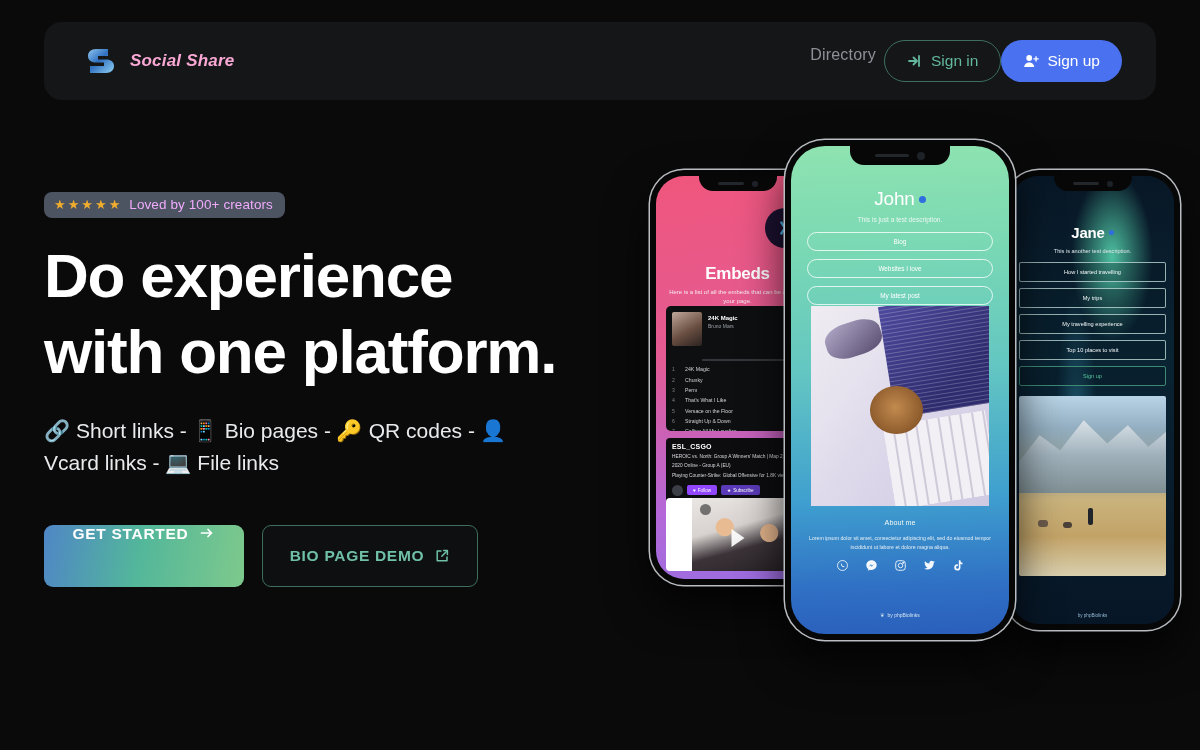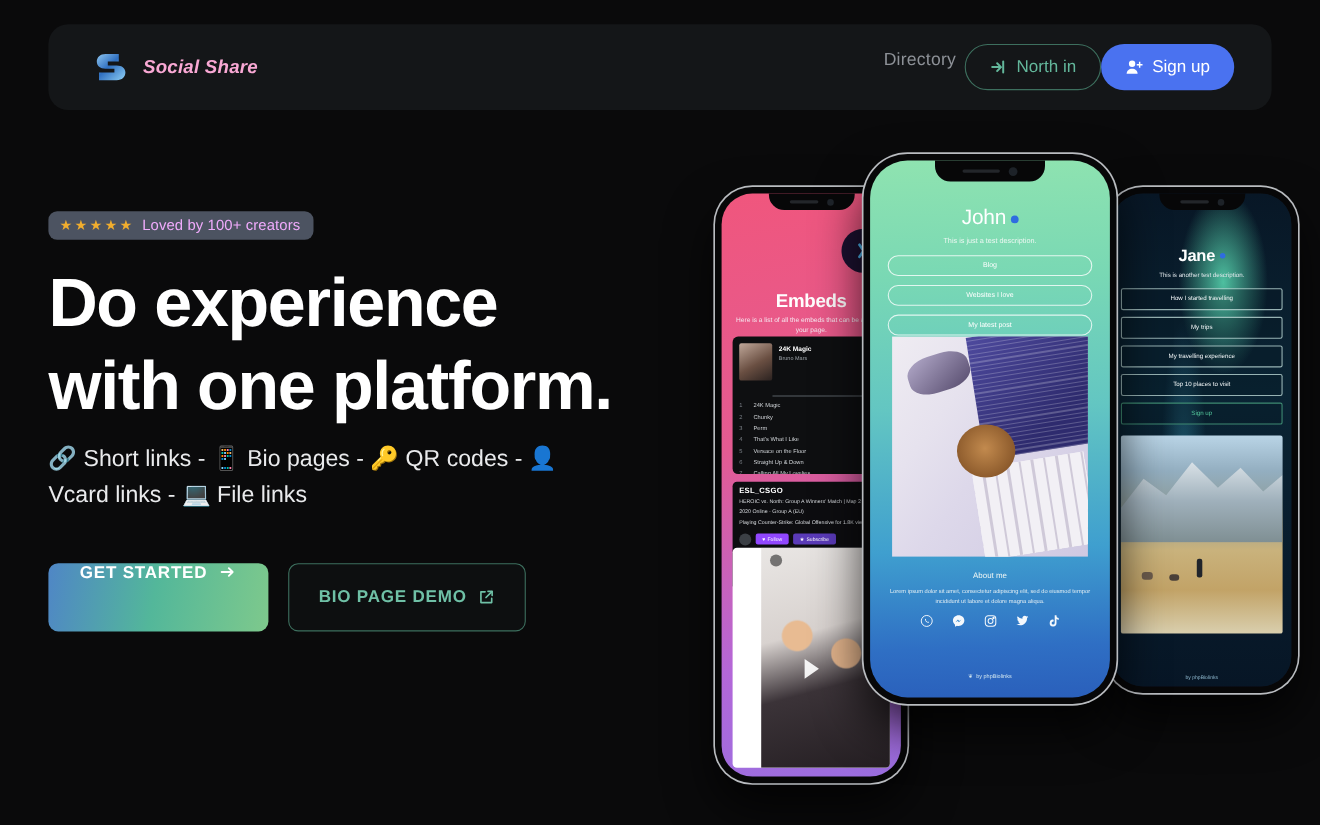--- a/index.html
+++ b/index.html
@@ -52,21 +52,21 @@
   .stars{ display:flex; gap:2px; margin-right:5px; }
   .star{ color:#f0ad2e; font-size:13px; line-height:1; }
   .badge-text{ font-size:13.5px; color:#f0abfc; font-weight:normal; letter-spacing:.1px;}
 
   .headline{
     margin-top:20px;
     font-size:62px; line-height:1.22; font-weight:bold;
     letter-spacing:-1.2px; color:#ffffff;
   }
   .subhead{
-    margin-top:13px; width:520px;
+    margin-top:26px; width:520px;
     font-size:21px; line-height:1.52; color:#e9eaec; font-weight:normal;
   }
   .cta-row{ margin-top:46px; display:flex; gap:18px; }
   .btn-started{
     width:200px; height:62px; border-radius:9px;
     background:linear-gradient(100deg,#4f86c6 0%,#53b79a 48%,#7ec98c 100%);
     color:#fff; font-size:15.5px; font-weight:bold; letter-spacing:.7px;
     display:flex; align-items:flex-start; justify-content:center; gap:11px;
     border:none; cursor:pointer;
   }
@@ -85,21 +85,21 @@
   .phone .screen{ position:absolute; inset:6px; border-radius:28px; overflow:hidden;padding-left:48px; }
   .notch{
     position:absolute; left:50%; transform:translateX(-50%); top:6px;
     background:#070708; border-radius:0 0 14px 14px; z-index:6;
     display:flex; align-items:center; justify-content:center; gap:8px;
   }
   .speaker{ height:3px; border-radius:2px; background:#23262a; }
   .cam{ border-radius:50%; background:#1d2228; }
 
   
-  .phone-left{ left:20px; top:30px; width:175px; height:542px; }
+  .phone-left{ left:20px; top:30px; width:175px; height:415px; }
   .scr-left{ background:linear-gradient(170deg,#f0567d 0%,#e35b92 42%,#b467d8 78%,#9a6ee0 100%); }
   .pl-logo{
     position:absolute; right:14px; top:32px; width:40px; height:40px;
     border-radius:50%; background:#1c1130;
     display:flex; align-items:center; justify-content:center;
   }
   .pl-title{ position:absolute; top:88px; left:0; right:0; text-align:center;
              font-size:17px; font-weight:bold; color:#fff; letter-spacing:-.3px;}
   .pl-sub{ position:absolute; top:112px; left:10px; right:10px; text-align:center;
            font-size:6px; color:#f6e6ef; line-height:1.5;}
@@ -248,21 +248,21 @@
   <div class="nav">
     <span class="nav-link">Directory</span>
 
     <button class="btn-signin">
       <span>
         <svg class="ic" viewBox="0 0 16 16" fill="none" stroke="#63b79b" stroke-width="1.8">
           <path d="M2 8h7M6.5 4.5L10 8l-3.5 3.5" stroke-linecap="round" stroke-linejoin="round"></path>
           <path d="M12 3v10" stroke-linecap="round"></path>
         </svg>
       </span>
-      <span>North in</span>
+      <span>Sign in</span>
     </button>
 
     <button class="btn-signup">
       <span>
         <svg class="ic" viewBox="0 0 16 16" fill="#fff">
           <circle cx="6.2" cy="5" r="2.9"></circle>
           <path d="M1.2 14c0-2.8 2.3-4.6 5-4.6s5 1.8 5 4.6z"></path>
           <path d="M12.4 3.2h1.3v2h2v1.3h-2v2h-1.3v-2h-2V5.2h2z"></path>
         </svg>
       </span>

